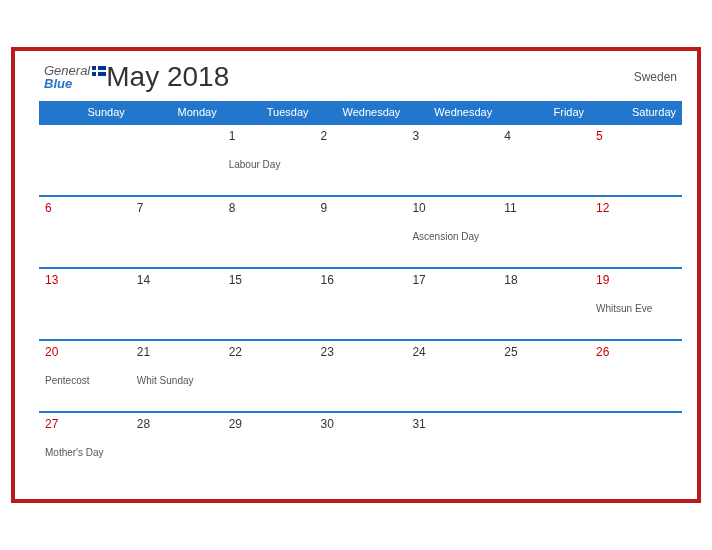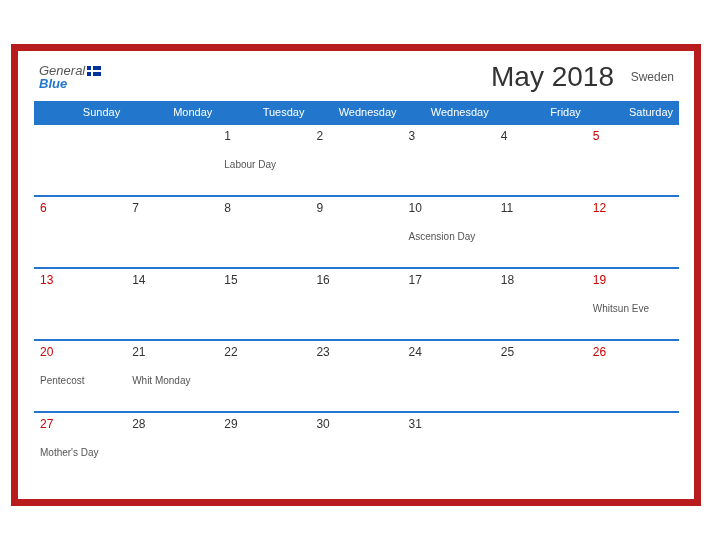--- a/index.html
+++ b/index.html
@@ -8,22 +8,22 @@
       background: #fff;
       width: 712px;
       height: 550px;
       display: flex;
       align-items: center;
       justify-content: center;
     }
     .calendar-container {
       width: 690px;
       background: #fff;
-      border: 7px solid #b91c1c;
-      padding: 10px 15px 15px 16px;
+      border: 4px solid #b91c1c;
+      padding: 10px 15px 15px 24px;
     }
     .calendar-header {
       display: flex;
       align-items: center;
       justify-content: space-between;
       margin-bottom: 8px;
       padding: 0 5px;
     }
     .logo {
       display: flex;
@@ -67,21 +67,21 @@
       top: 4px;
       left: 0;
       width: 14px;
       height: 2px;
       background: #fff;
     }
     .calendar-title {
       font-size: 28px;
       color: #333;
       font-weight: normal;
-      text-align: right;
+      text-align: left;
       flex: 1;
     }
     .calendar-country {
       font-size: 12px;
       color: #555;
       min-width: 60px;
       text-align: right;
     }
     .calendar-grid {
       width: 100%;
@@ -225,21 +225,21 @@
             <span class="day-event">Whitsun Eve</span>
           </td>
         </tr>
         <tr class="week-row">
           <td class="sunday">
             <span class="day-number">20</span>
             <span class="day-event">Pentecost</span>
           </td>
           <td>
             <span class="day-number">21</span>
-            <span class="day-event">Whit Monday</span>
+            <span class="day-event">Whit Sunday</span>
           </td>
           <td>
             <span class="day-number">22</span>
           </td>
           <td>
             <span class="day-number">23</span>
           </td>
           <td>
             <span class="day-number">24</span>
           </td>

